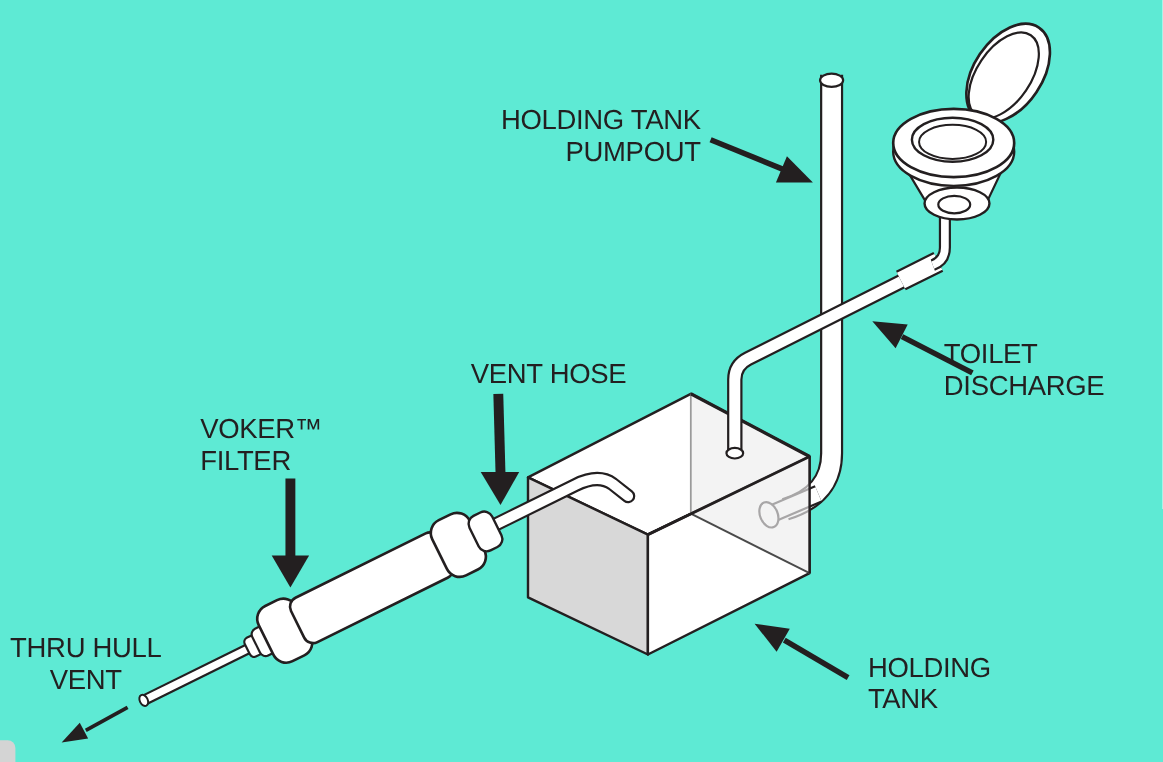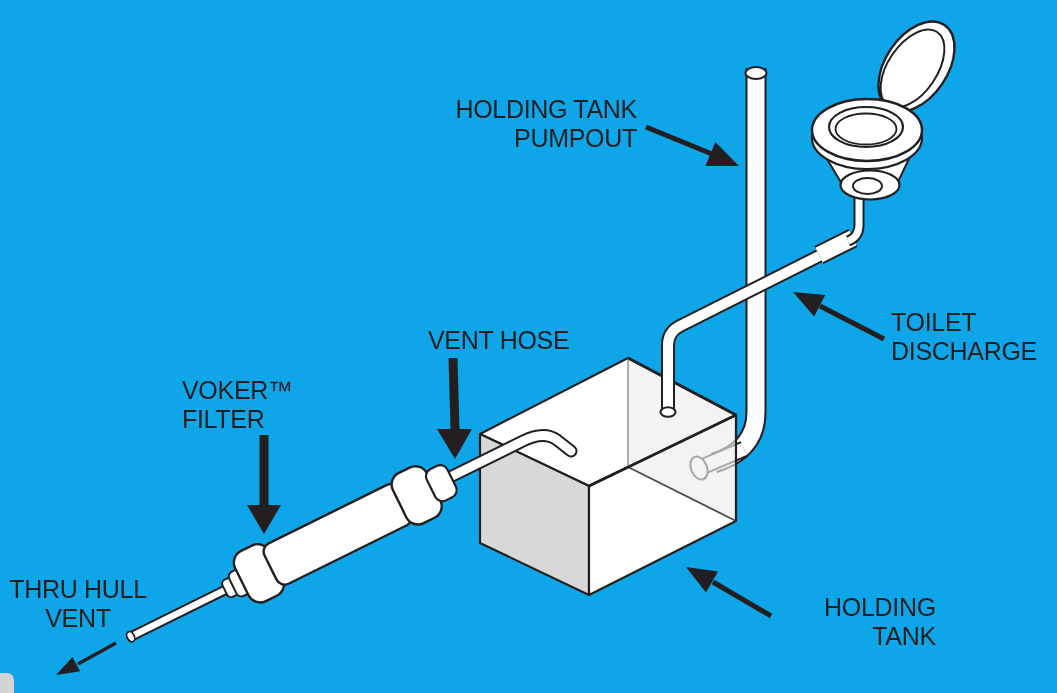--- a/index.html
+++ b/index.html
@@ -1,39 +1,39 @@
 <!DOCTYPE html>
 <html><head>
 <meta charset="utf-8">
 <style>
   html,body{margin:0;padding:0;background:#ffffff;}
   #stage{
     position:relative;
     width:1057px;height:693px;
-    background:#0ea5e9;
+    background:#5eead4;
     overflow:hidden;
     font-family:"Liberation Sans", sans-serif;
   }
   #stage svg{position:absolute;left:0;top:0;}
   .lbl{
     position:absolute;
     font-family:"Liberation Sans", sans-serif;
     font-size:25px;
     line-height:29px;
     letter-spacing:-0.3px;
     color:#231f20;
     white-space:pre-line;
     user-select:none;
   }
   #lbl-pumpout  {right:420px; top:95px;  text-align:right;}
-  #lbl-discharge{left:891px;  top:308px; text-align:left;}
+  #lbl-discharge{left:858px;  top:308px; text-align:left;}
   #lbl-vent     {left:388px;  top:326px;margin-left:40px;}
   #lbl-filter   {left:182px;  width:160px; top:376px; }
   #lbl-thru     {left:0px;    width:156px; top:575px; text-align:center;}
-  #lbl-tank     {left:824px;  top:593px;  text-align:right;}
+  #lbl-tank     {left:789px;  top:593px;  text-align:left;}
 </style>
 </head>
 <body>
 
 <div id="stage">
 
   <svg width="1057" height="693" viewBox="0 0 1057 693">
 
     <g stroke-linejoin="round">
       <path d="M480,434 L628,358 L736,415 L589,486 Z" fill="#ffffff" stroke="#231f20" stroke-width="2.2"></path>

